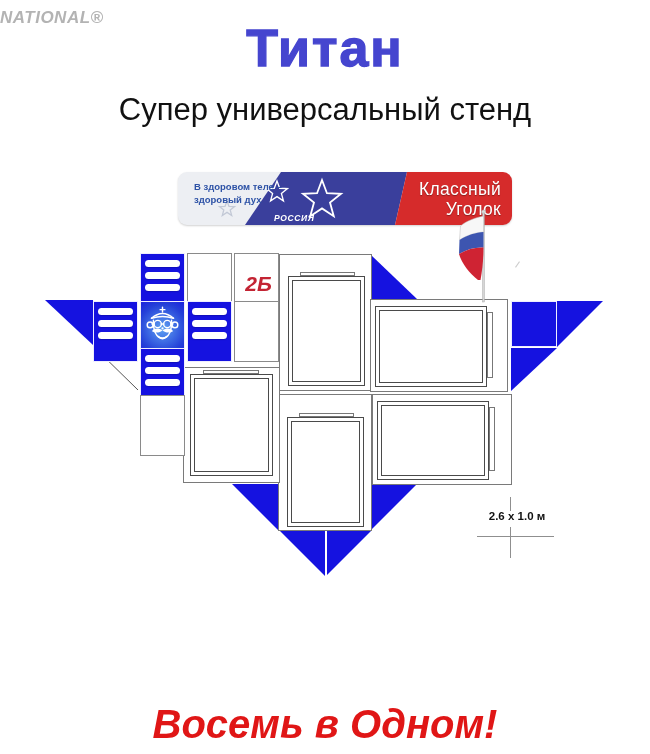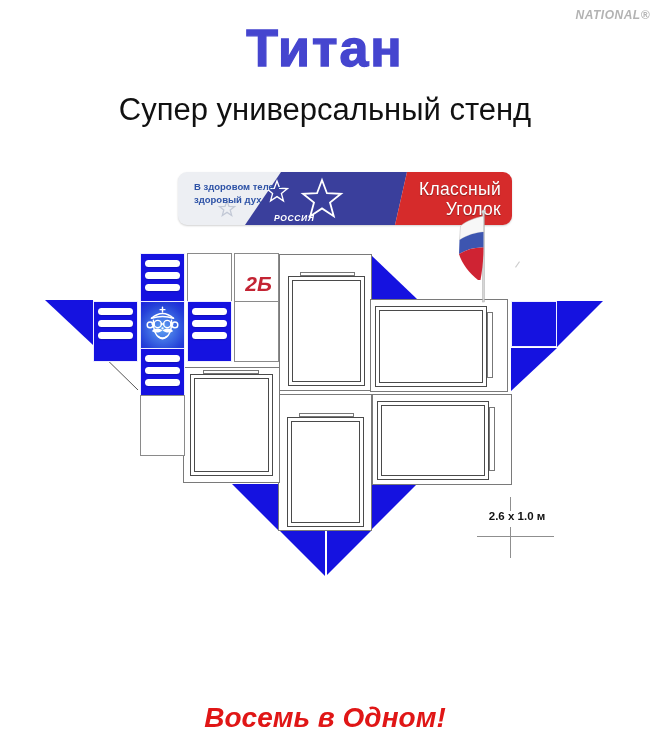--- a/index.html
+++ b/index.html
@@ -1,22 +1,22 @@
 <!DOCTYPE html>
 <html style="--accent-blue: #1512e0; --banner-blue: #3a3f9c; --banner-red: #d62b2b; --title-blue: #4545cf; --label-red: #c32433; --slogan-red: #e01616;"><head>
 <meta charset="utf-8">
 <style>
   html,body{margin:0;padding:0;background:#fff;}
   .page{position:relative;width:650px;height:754px;background:#fff;overflow:hidden;
         font-family:"Liberation Sans",sans-serif;}
   .abs{position:absolute;}
 
   
-  .brand{position:absolute;top:8px;left:0;width:100%;text-align:right;
-         font-size:12px;font-weight:bold;font-style:italic;color:#b3b3b3;letter-spacing:.5px;}
+  .brand{position:absolute;top:8px;left:0;width:100%;text-align:left;
+         font-size:17px;font-weight:bold;font-style:italic;color:#b3b3b3;letter-spacing:.5px;}
   .title{position:absolute;top:21px;left:0;width:100%;text-align:center;
          font-size:52px;font-weight:bold;color:var(--title-blue);
          -webkit-text-stroke:1.3px var(--title-blue);letter-spacing:2px;line-height:1.05;}
   .subtitle{position:absolute;top:92px;left:0;width:100%;text-align:center;
          font-size:31px;font-weight:500;color:#111;}
 
   
   .banner{position:absolute;left:178px;top:172px;width:300px;height:53px;border-radius:9px;
           overflow:hidden;background:#edeff3;box-shadow:0 1px 2px rgba(0,0,0,.18);padding-left:34px;}
   .banner-blue{position:absolute;inset:0;background:var(--banner-blue);
@@ -55,21 +55,21 @@
   .dim-text{position:absolute;left:462px;top:510px;width:110px;text-align:center;
             font-size:11.5px;font-weight:bold;color:#111;}
   .dim-line{position:absolute;background:#8f8f8f;}
   .dash-mark{position:absolute;left:514px;top:264px;width:7px;height:1px;background:#ccc;
             transform:rotate(-55deg);}
 
   
   .footer{position:absolute;top:610px;left:0;width:100%;text-align:center;
           font-size:22px;font-weight:bold;color:#0a0a0a;line-height:27.5px;}
   .slogan{position:absolute;top:702px;left:0;width:100%;text-align:center;
-          font-size:28px;font-weight:bold;font-style:italic;color:var(--slogan-red);}
+          font-size:40px;font-weight:bold;font-style:italic;color:var(--slogan-red);}
 </style>
 </head>
 <body>
 
 <div class="page">
 
   <div class="brand">NATIONAL®</div>
   <div class="title">Титан</div>
   <div class="subtitle">Супер универсальный стенд</div>
 

